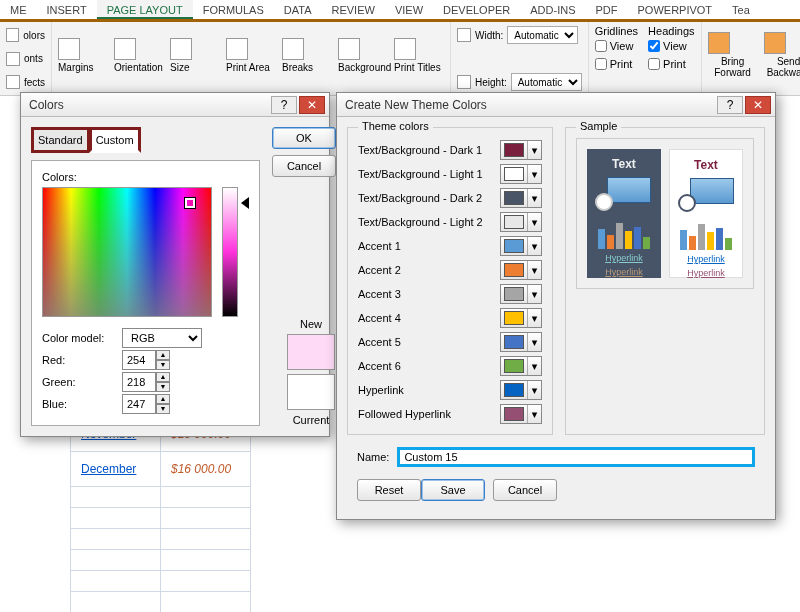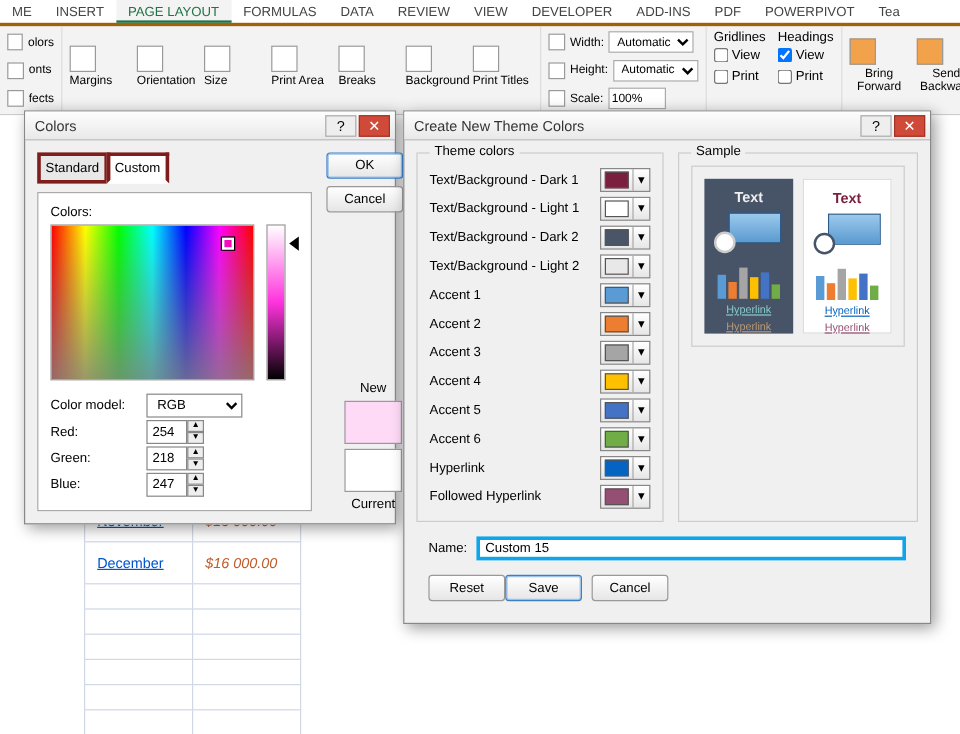--- a/index.html
+++ b/index.html
@@ -160,25 +160,20 @@
     <div class="small-row">
         <span class="icn"></span>
         <span class="lbl">Width:</span>
         <select class="sel"><option>Automatic</option></select>
       </div>
     <div class="small-row">
         <span class="icn"></span>
         <span class="lbl">Height:</span>
         <select class="sel"><option>Automatic</option></select>
       </div>
-    <div class="small-row">
-        <span class="icn"></span>
-        <span class="lbl">Scale:</span>
-        <input class="sel" style="width: 48px;" value="100%">
-      </div>
   </div>
   <div class="group">
     <div style="display:flex;gap:10px">
       <div>
         <div class="lbl" style="text-align:center">Gridlines</div>
         <div class="chk">
             <input type="checkbox" style="">
             <span>View</span>
           </div>
         <div class="chk">

